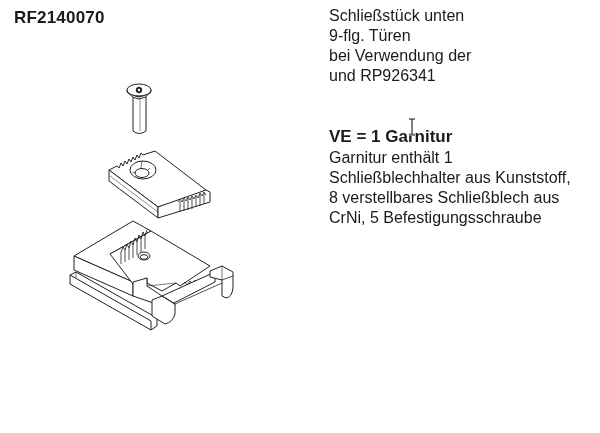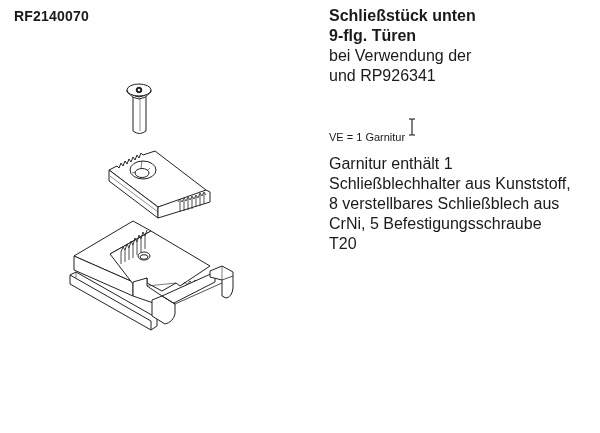--- a/index.html
+++ b/index.html
@@ -1,25 +1,25 @@
 <!DOCTYPE html>
 <html><head>
   <meta charset="utf-8">
   <style>
     html, body { margin: 0; padding: 0; background: #ffffff; }
     body { width: 600px; height: 433px; position: relative; overflow: hidden;
            font-family: "Liberation Sans", sans-serif; color: #1a1a1a; }
-    .article-no { position: absolute; left: 14px; top: 8px; font-size: 14px; font-weight: bold; letter-spacing: 0.2px; }
+    .article-no { position: absolute; left: 14px; top: 8px; font-size: 17px; font-weight: bold; letter-spacing: 0.2px; }
     .drawing { position: absolute; left: 0; top: 70px; width: 300px; height: 270px; }
     .desc { position: absolute; left: 329px; top: 6px; width: 270px; font-size: 16px; line-height: 20px; }
-    .desc .title { font-weight: bold; }
+    .desc .title { font-weight: normal; }
     .desc p { margin: 0; }
     .gap { height: 20px; }
-    .ve { font-weight: normal; font-size: 11px; margin-top: 2px; line-height: 22px; }
-    .contents { margin-top: 6px; }
+    .ve { font-weight: bold; font-size: 17px; margin-top: 2px; line-height: 22px; }
+    .contents { }
     .cursor { position: absolute; left: 408px; top: 118px; width: 8px; height: 18px; }
   </style>
 </head>
 <body>
 
 <div class="article-no">RF2140070</div>
 
 <svg class="drawing" viewBox="0 70 300 270" width="300" height="270" fill="#fff" stroke="#222" stroke-width="1" stroke-linejoin="round">
 
   <g>
@@ -88,20 +88,19 @@
   <p>bei Verwendung der</p>
   <p>und RP926341</p>
   <div class="gap"></div>
   <div class="gap"></div>
   <p class="ve">VE = 1 Garnitur</p>
   <div class="contents">
     <p>Garnitur enthält 1</p>
     <p>Schließblechhalter aus Kunststoff,</p>
     <p>8 verstellbares Schließblech aus</p>
     <p>CrNi, 5 Befestigungsschraube</p>
-    <p>T20</p>
   </div>
 </div>
 
 <svg class="cursor" viewBox="0 0 8 18" width="8" height="18">
   <path d="M1 1 L3 1 Q4 1.5 5 1 L7 1 M4 1.5 L4 16.5 M1 17 L3 17 Q4 16.5 5 17 L7 17" stroke="#fff" stroke-width="3" fill="none"></path>
   <path d="M1 1 L3 1 Q4 1.5 5 1 L7 1 M4 1.5 L4 16.5 M1 17 L3 17 Q4 16.5 5 17 L7 17" stroke="#000" stroke-width="1" fill="none"></path>
 </svg>
 
 </body></html>

